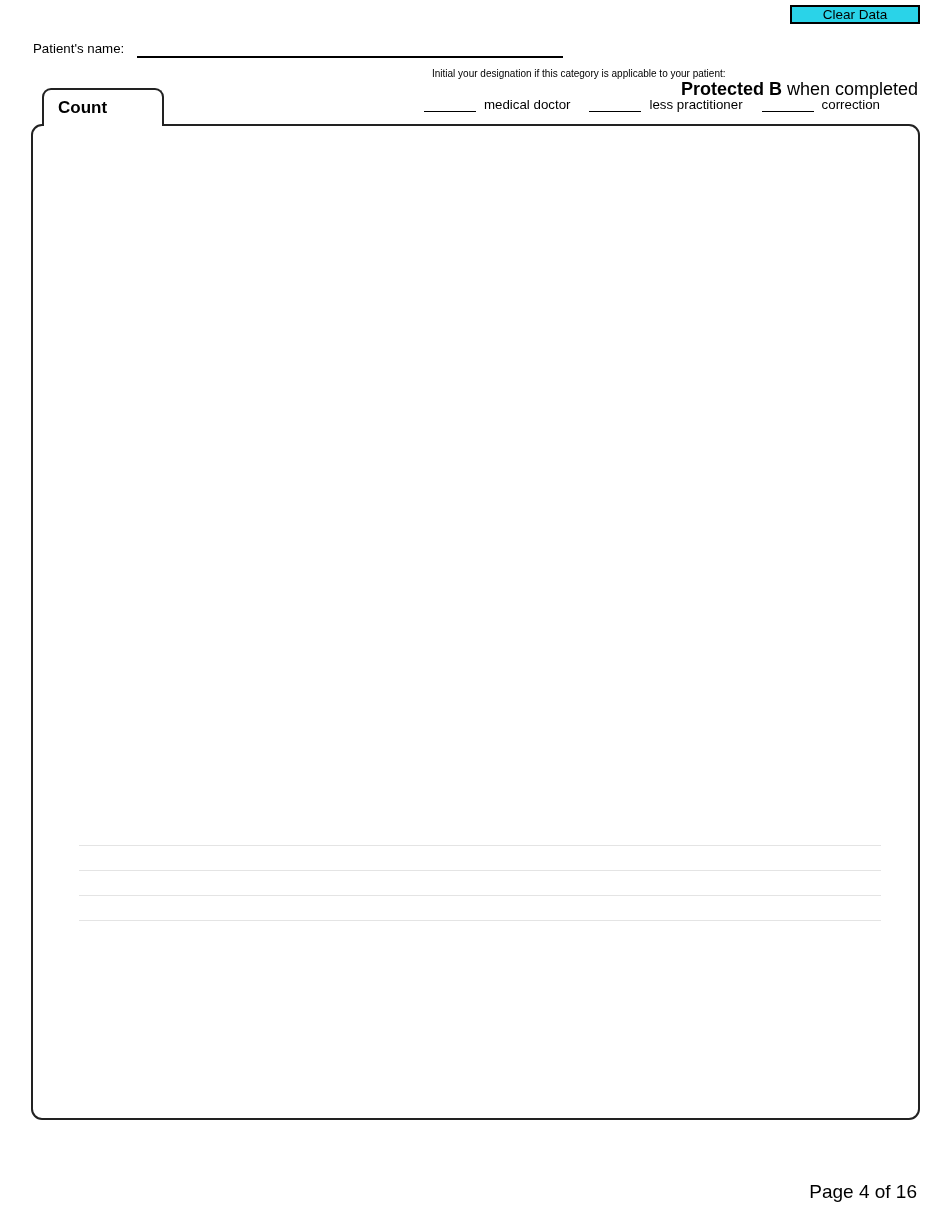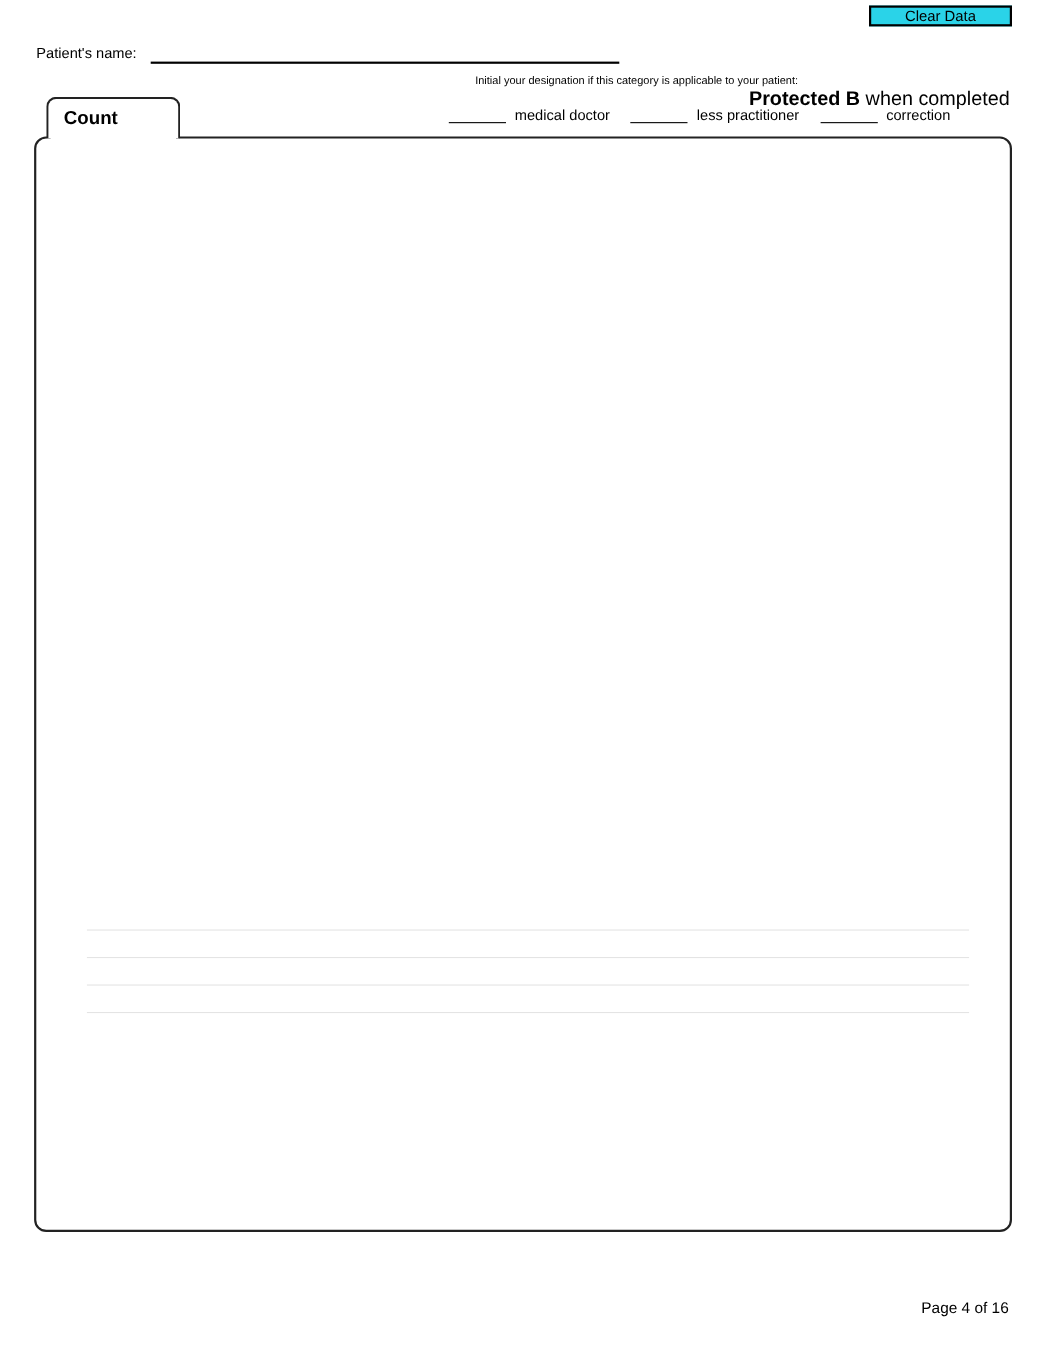--- a/index.html
+++ b/index.html
@@ -76,21 +76,21 @@
   .designation-prompt {
     position: absolute;
     top: 68px;
     left: 432px;
     font-size: 10px;
     white-space: nowrap;
   }
   .designation-row {
     position: absolute;
     top: 95px;
-    left: 408px;
+    left: 424px;
     width: 496px;
     display: flex;
     align-items: center;
   }
   .desig-item { display: flex; align-items: flex-end; }
   .desig-blank {
     display: inline-block;
     width: 48px;
     height: 14px;
     border-bottom: 1.5px solid #000000;
@@ -477,21 +477,21 @@
   .gap-56 { width: 56px; }
   .gap-26 { width: 26px; }
   .gap-52 { width: 52px; }
   .q4-year-pos { margin-left: 14px; margin-top: 6px; }
 
   
   .page-footer {
     position: absolute;
     top: 1181px;
     right: 33px;
-    font-size: 14px;
+    font-size: 19px;
   }
 </style>
 </head>
 <body>
 
 <button class="clear-data-btn">Clear Data</button>
 
 <div class="protected-b"><b>Protected B</b><span> when completed</span></div>
 
 <div class="patient-name-row">

